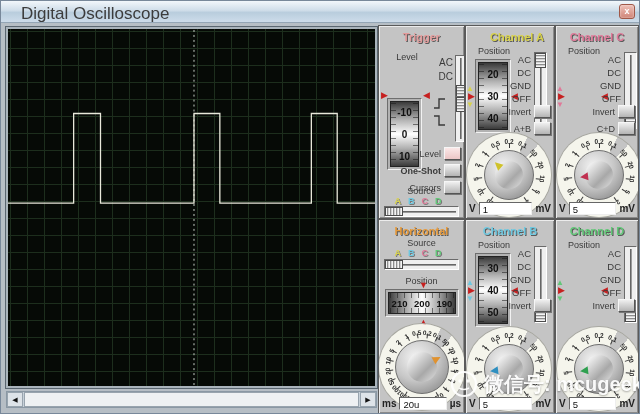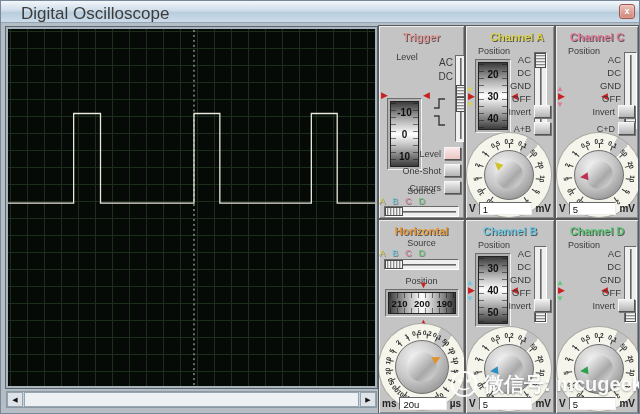--- a/index.html
+++ b/index.html
@@ -82,21 +82,21 @@
   
   .btn-row{display:flex;align-items:center;gap:3px;}
   .btn-row.abs{position:absolute;right:3px;}
   .btn-label{font-size:9px;color:#3a3a3a;white-space:nowrap;}
   .panel-btn{width:17px;height:13px;background:linear-gradient(#efefef,#b4b4b4);
     border:1px solid #555;border-top-color:#f6f6f6;border-left-color:#f6f6f6;
     box-shadow:1px 1px 0 #777;}
   .panel-btn.active{background:linear-gradient(#fbe8e8,#ecc6c6);}
   .ch-buttons{position:absolute;right:3px;top:79px;display:flex;flex-direction:column;gap:4px;align-items:flex-end;padding-left:48px;}
   
-  .src-letters{position:absolute;left:0;width:100%;font-size:9px;font-weight:normal;
+  .src-letters{position:absolute;left:0;width:100%;text-align:center;font-size:9px;font-weight:bold;
     letter-spacing:7px;text-shadow:1px 1px 0 rgba(70,70,70,.6);}
   
   .knob-assembly{position:absolute;}
   .plate{position:absolute;left:0;top:0;width:100%;height:100%;border-radius:50%;
     background:conic-gradient(from 0deg,#f5f5ec 0 26deg,#c4c4c4 26deg 44deg,#f5f5ec 44deg 360deg);
     box-shadow:0 0 0 1px #a8a8a0;}
   .knob-face{position:absolute;border-radius:50%;border:1px solid #6e6e6e;
     background:radial-gradient(circle at 38% 32%,#f4f4f4,#c6c6c6 48%,#8c8c8c 88%);}
   .knob-face::after{content:'';position:absolute;left:21%;top:21%;width:58%;height:58%;border-radius:50%;
     background:linear-gradient(135deg,#fafafa 8%,#a8a8a8 62%,#dcdcdc 95%);}
@@ -173,21 +173,21 @@
           <path d="M1 2 H6 V11 H12" stroke="#3a3a3a" fill="none" stroke-width="1.4"></path>
         </svg>
       </div>
       <div class="vtrack" style="left:76px;top:70px;width:11px;height:46px;">
         <div class="vhandle top"></div>
       </div>
       <div class="btn-row abs" style="top:121px;">
         <span class="btn-label">Level</span>
         <div class="panel-btn active"></div>
       </div>
-      <div class="btn-row abs" style="top:138px;">
+      <div class="btn-row abs" style="top:138px;font-weight:bold;">
         <span class="btn-label">One-Shot</span>
         <div class="panel-btn"></div>
       </div>
       <div class="btn-row abs" style="top:155px;">
         <span class="btn-label">Cursors</span>
         <div class="panel-btn"></div>
       </div>
       <div class="label" style="left:0;top:160px;width:100%;text-align:center;">Source</div>
       <div class="src-letters" style="top:170px;">
         <span style="color: rgb(216, 210, 74);">A</span><span style="color: rgb(110, 200, 224);">B</span><span style="color: rgb(224, 120, 152);">C</span><span style="color: rgb(98, 200, 120);">D</span>

